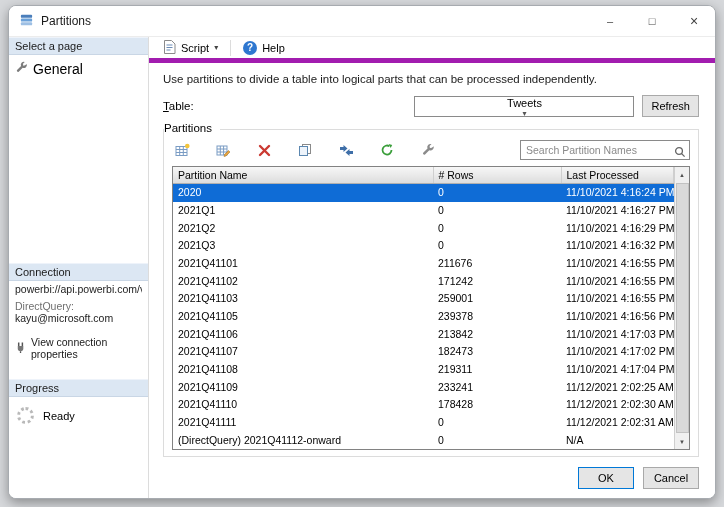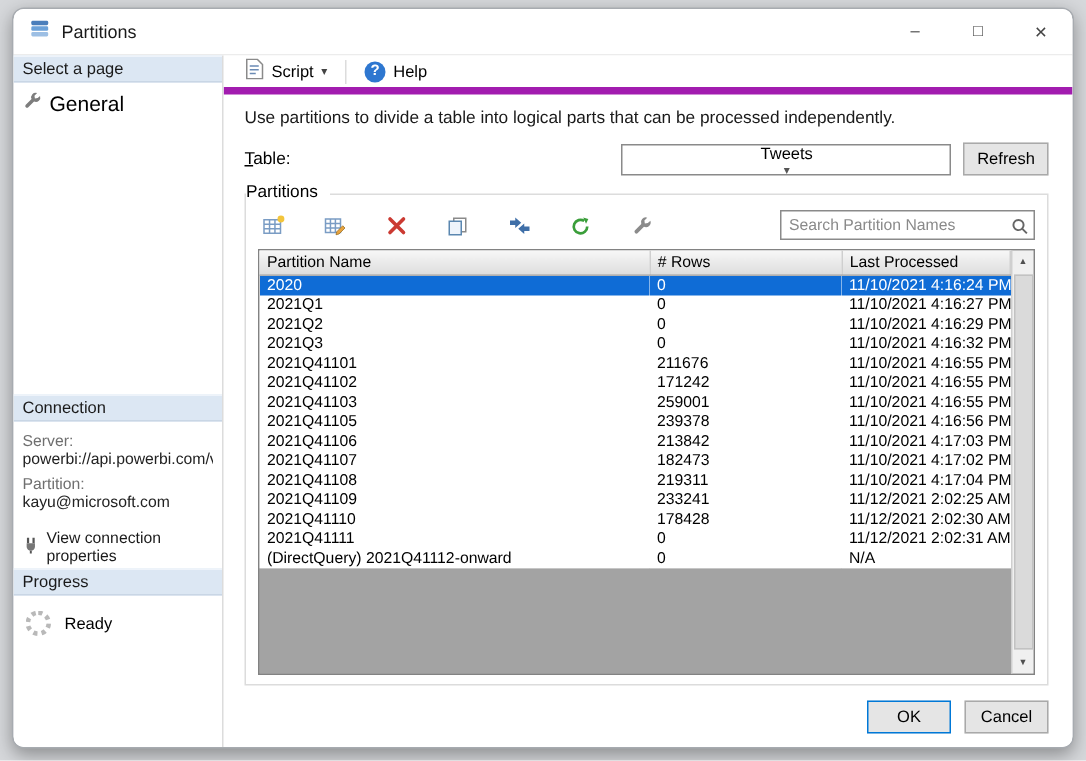--- a/index.html
+++ b/index.html
@@ -45,28 +45,28 @@
   .table-select-row { display:flex; align-items:center; font-size:11.5px; height:22px; flex:none; }
   .tbl-label { display:inline-block; }
   .tbl-label::first-letter { text-decoration:underline; }
   .combo { margin-left:auto; width:220px; height:21px; border:1px solid #8a8a8a; display:flex; align-items:center; padding:0 18px; font-size:11px; justify-content:space-between; background:#fff;flex-direction:column; }
   .combo-arrow { font-size:8px; color:#555; }
   .btn { height:22px; background:#e5e5e5; border:1px solid #a9a9a9; font-size:11px; font-family:inherit; padding:0 8px; color:#000; }
   .refresh { margin-left:8px; min-width:54px; }
   
   .group { margin-top:12px; border:1px solid #dcdcdc; position:relative; padding:10px 8px 6px; flex:none; }
   .group-label { position:absolute; top:-8px; left:0; background:#fff; padding-right:8px; font-size:11.5px; }
-  .icon-row { display:flex; align-items:flex-end; gap:21px; height:20px; }
+  .icon-row { display:flex; align-items:center; gap:21px; height:20px; }
   .tool-icon { width:20px; height:19px; display:flex; align-items:center; justify-content:center; border:1px solid transparent; }
   .search-wrap { margin-left:auto; position:relative; width:170px; }
   .search-wrap input { width:100%; height:20px; border:1px solid #8a8a8a; font-size:10.5px; padding:0 20px 0 5px; font-family:inherit; cursor:text; }
   .search-wrap input::placeholder { color:#8a8a8a; }
   .mag { position:absolute; right:4px; top:4px; }
   .list { margin-top:6px; height:284px; border:1px solid #828282; display:flex; background:#a3a3a3; }
-  .list-content { flex:1; display:flex; flex-direction:column; min-width:0; }
+  .list-content { flex:1; display:flex; min-width:0; }
   table { border-collapse:collapse; width:100%; table-layout:fixed; background:#fff; flex:none; }
   thead th { background:linear-gradient(#f7f7f7,#dddddd); border-right:1px solid #cfcfcf; border-bottom:1px solid #b0b0b0; font-weight:normal; text-align:left; font-size:10.5px; padding:2px 5px; height:16px; }
   tbody td { font-size:10.5px; padding:0 5px; height:13px; line-height:13px; color:#000; white-space:nowrap; overflow:hidden; background:#fff; }
   tr.selected td { background:#0f6cd6; color:#fff; }
   .filler { flex:1; background:#a3a3a3; }
   .vscroll { width:15px; flex:none; background:#f0f0f0; border-left:1px solid #cfcfcf; display:flex; flex-direction:column; align-items:center; }
   .scroll-arrow { height:15px; width:100%; display:flex; align-items:center; justify-content:center; font-size:6px; color:#505050; }
   .scroll-thumb { width:13px; flex:1; background:#dadada; border:1px solid #c2c2c2; margin:1px 0; }
   
   .footer { flex:none; height:40px; display:flex; align-items:center; justify-content:flex-end; gap:9px; padding:0 16px; }
@@ -109,23 +109,22 @@
           <svg width="13" height="13" viewBox="0 0 14 14">
               <path d="M12.6 3.2a3.2 3.2 0 0 1-4.3 4L4 11.5a1.3 1.3 0 0 1-1.8-1.8l4.3-4.3a3.2 3.2 0 0 1 4-4.3L8.6 3l.3 2 2-.3z" fill="#7d7d7d"></path>
             </svg>
         </span>
         <span>General</span>
       </div>
 
       <div class="conn-section">
         <div class="section-header">Connection</div>
         <div class="conn-body">
-          <div class="side-lbl">Server:</div>
           <div class="side-val">powerbi://api.powerbi.com/v1.0/my</div>
-          <div class="side-lbl">Partition:</div>
+          <div class="side-lbl">DirectQuery:</div>
           <div class="side-val">kayu@microsoft.com</div>
           <div class="view-link">
             <span>
               <svg width="12" height="13" viewBox="0 0 13 13">
                   <path d="M4 1v4M8 1v4" stroke="#555" stroke-width="1.6"></path>
                   <path d="M3 5h6v2.5a3 3 0 0 1-6 0z" fill="#777"></path>
                   <path d="M6 10.5v2" stroke="#555" stroke-width="1.4"></path>
                 </svg>
             </span>
             <span>View connection properties</span>

